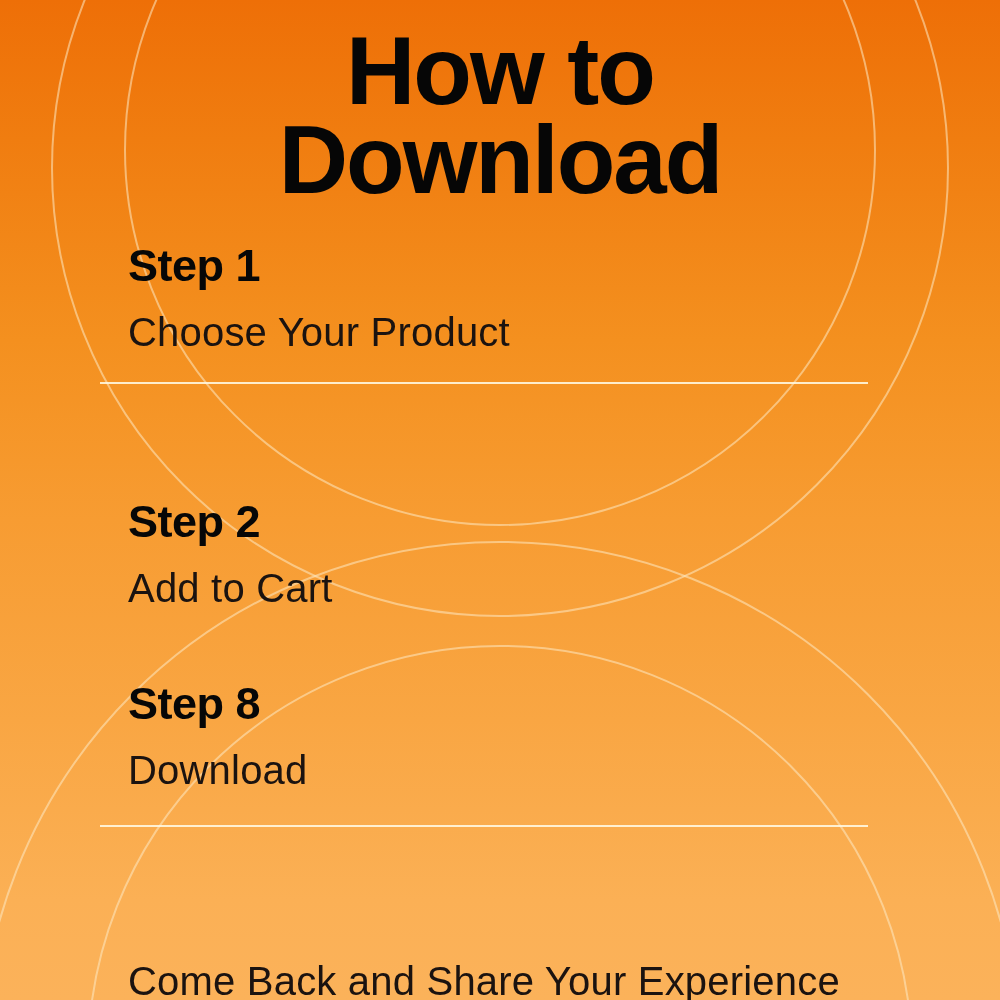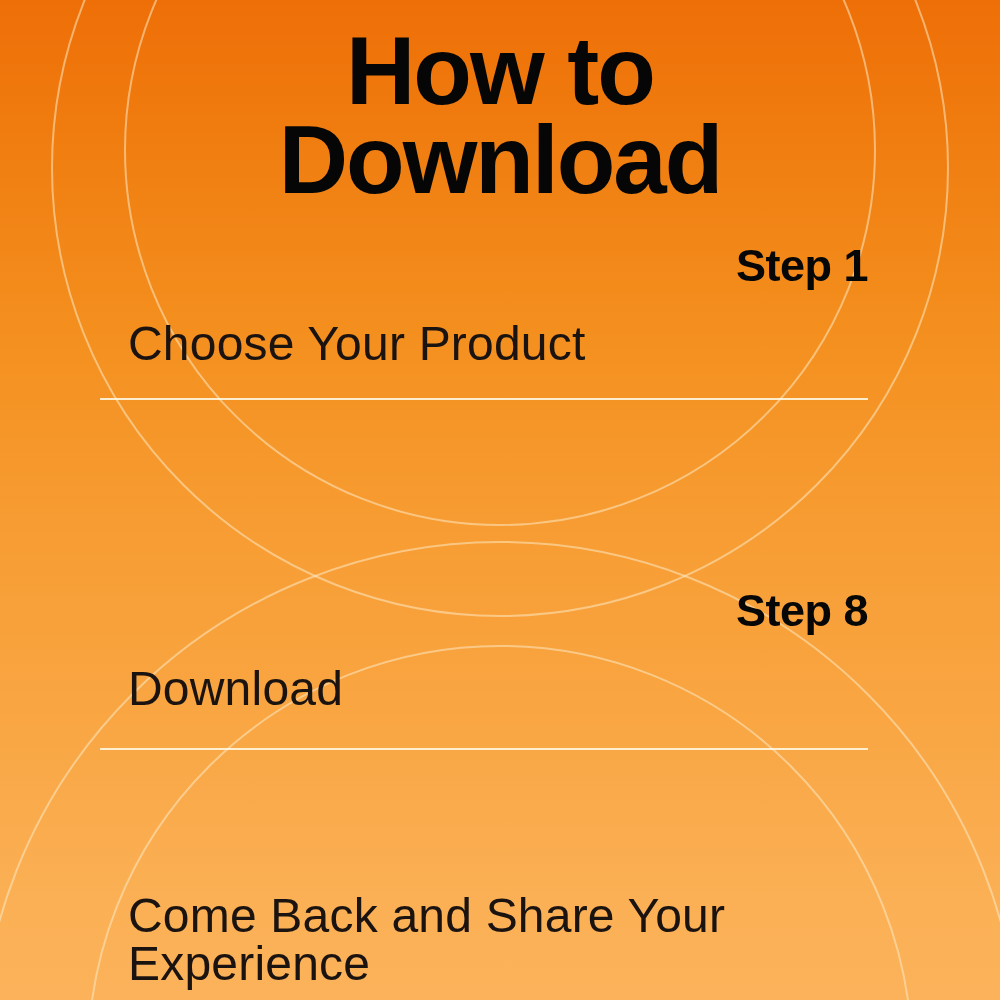--- a/index.html
+++ b/index.html
@@ -65,32 +65,31 @@
   }
 
   .step-label {
     display: block;
     font-size: 45px;
     font-weight: 700;
     letter-spacing: -0.5px;
     line-height: 1.0;
     color: #070707;
     margin-left: 28px;
-    text-align: right;
   }
 
   .step-desc {
     display: block;
-    font-size: 48px;
+    font-size: 40px;
     font-weight: 300;
     letter-spacing: 0.2px;
     line-height: 1.0;
     color: #1b1310;
     margin-left: 28px;
-    margin-top: 32px;
+    margin-top: 24px;
   }
 
   .step-divider {
     display: block;
     width: 768px;
     height: 0;
     margin-left: 0;
     border-top: 2px solid rgba(255, 249, 228, 0.88);
   }
 
@@ -132,20 +131,24 @@
 
     <div class="step-item">
       <span class="step-label">Step 1</span>
       <span class="step-desc">Choose Your Product</span>
     </div>
     <div class="gap-1"></div>
     <span class="step-divider"></span>
 
     <div class="gap-4"></div>
 
+    <div class="step-item">
+      <span class="step-label">Step 2</span>
+      <span class="step-desc">Add to Cart</span>
+    </div>
     <div class="gap-2"></div>
     <span class="invisible-rule"></span>
 
     <div class="gap-5"></div>
 
     <div class="step-item">
       <span class="step-label">Step 8</span>
       <span class="step-desc">Download</span>
     </div>
     <div class="gap-3"></div>

